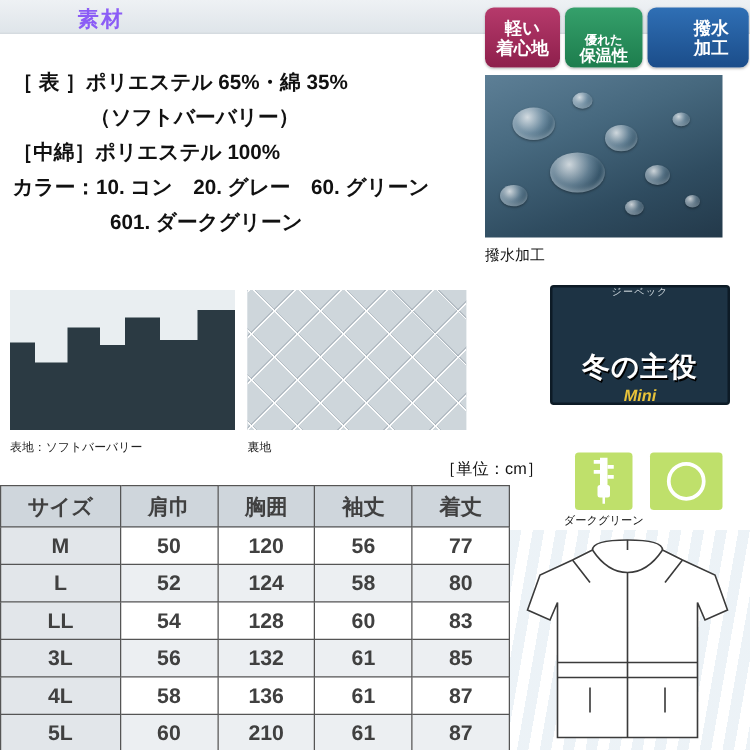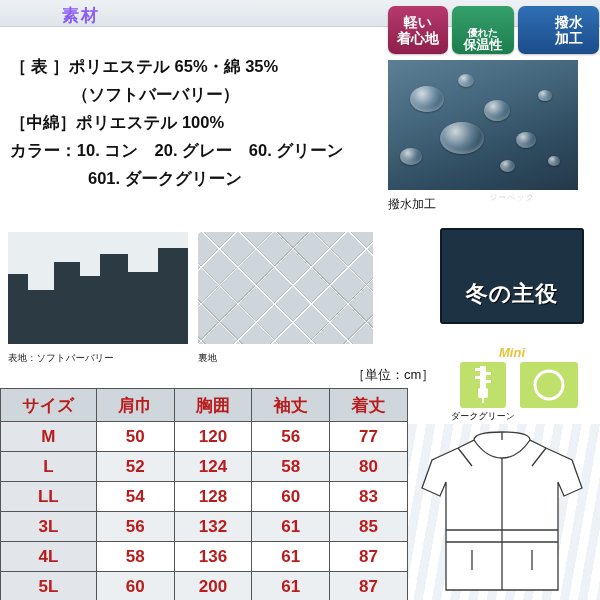--- a/index.html
+++ b/index.html
@@ -66,21 +66,21 @@
   .size-table{
     left:0px;top:388px;width:408px;
     border-collapse:collapse;
     font-size:17px;
   }
   .size-table th,.size-table td{
     border:1px solid #555;
     text-align:center;
     height:27px;
     font-weight:bold;
-    color:#b91c1c;
+    color:#404040;
   }
   .size-table thead th{
     background:#cfd6dc;
     font-size:17px;
     height:30px;
   }
   .size-table tbody tr:nth-child(odd) td{background:#ffffff;}
   .size-table tbody tr:nth-child(even) td{background:#eceff2;}
   .size-table td.sz{background:#e2e6ea !important;}
   .col-sz{width:96px;}
@@ -109,21 +109,21 @@
     position:absolute;border-radius:50%;
     background:radial-gradient(circle at 35% 30%, rgba(255,255,255,0.75), rgba(200,220,235,0.28) 45%, rgba(40,70,90,0.15) 70%);
     box-shadow:inset 0 -2px 4px rgba(255,255,255,.35), 0 1px 2px rgba(0,0,0,.35);
   }
   .water-cap{left:388px;top:196px;font-size:12px;color:#111;}
 
   
   .logo-box{
     left:440px;top:228px;width:140px;height:92px;
     background:#1d3344;border:2px solid #0d1b26;border-radius:3px;
-    display:flex;flex-direction:column;align-items:center;justify-content:center;gap:36px;
+    display:flex;flex-direction:column;align-items:center;justify-content:center;
   }
   .logo-sub{color:#cfd8de;font-size:8px;letter-spacing:1px;}
   .logo-main{color:#fff;font-size:22px;font-weight:bold;letter-spacing:1px;text-shadow:1px 1px 0 #000;margin-top:40px;}
   .logo-mini{color:#e8c33a;font-size:13px;font-weight:bold;font-style:italic;}
 
   
   .icon-box{
     background:#bfe06b;border-radius:3px;
     display:flex;align-items:center;justify-content:center;
   }
@@ -219,21 +219,21 @@
     <tr>
       <td class="sz">4L</td>
       <td>58</td>
       <td>136</td>
       <td>61</td>
       <td>87</td>
     </tr>
     <tr>
       <td class="sz">5L</td>
       <td>60</td>
-      <td>200</td>
+      <td>210</td>
       <td>61</td>
       <td>87</td>
     </tr>
   </tbody>
 </table>
 
 <div class="abs badge badge-1">
   <div>
     <span>軽い</span>
     <span>着心地</span>

